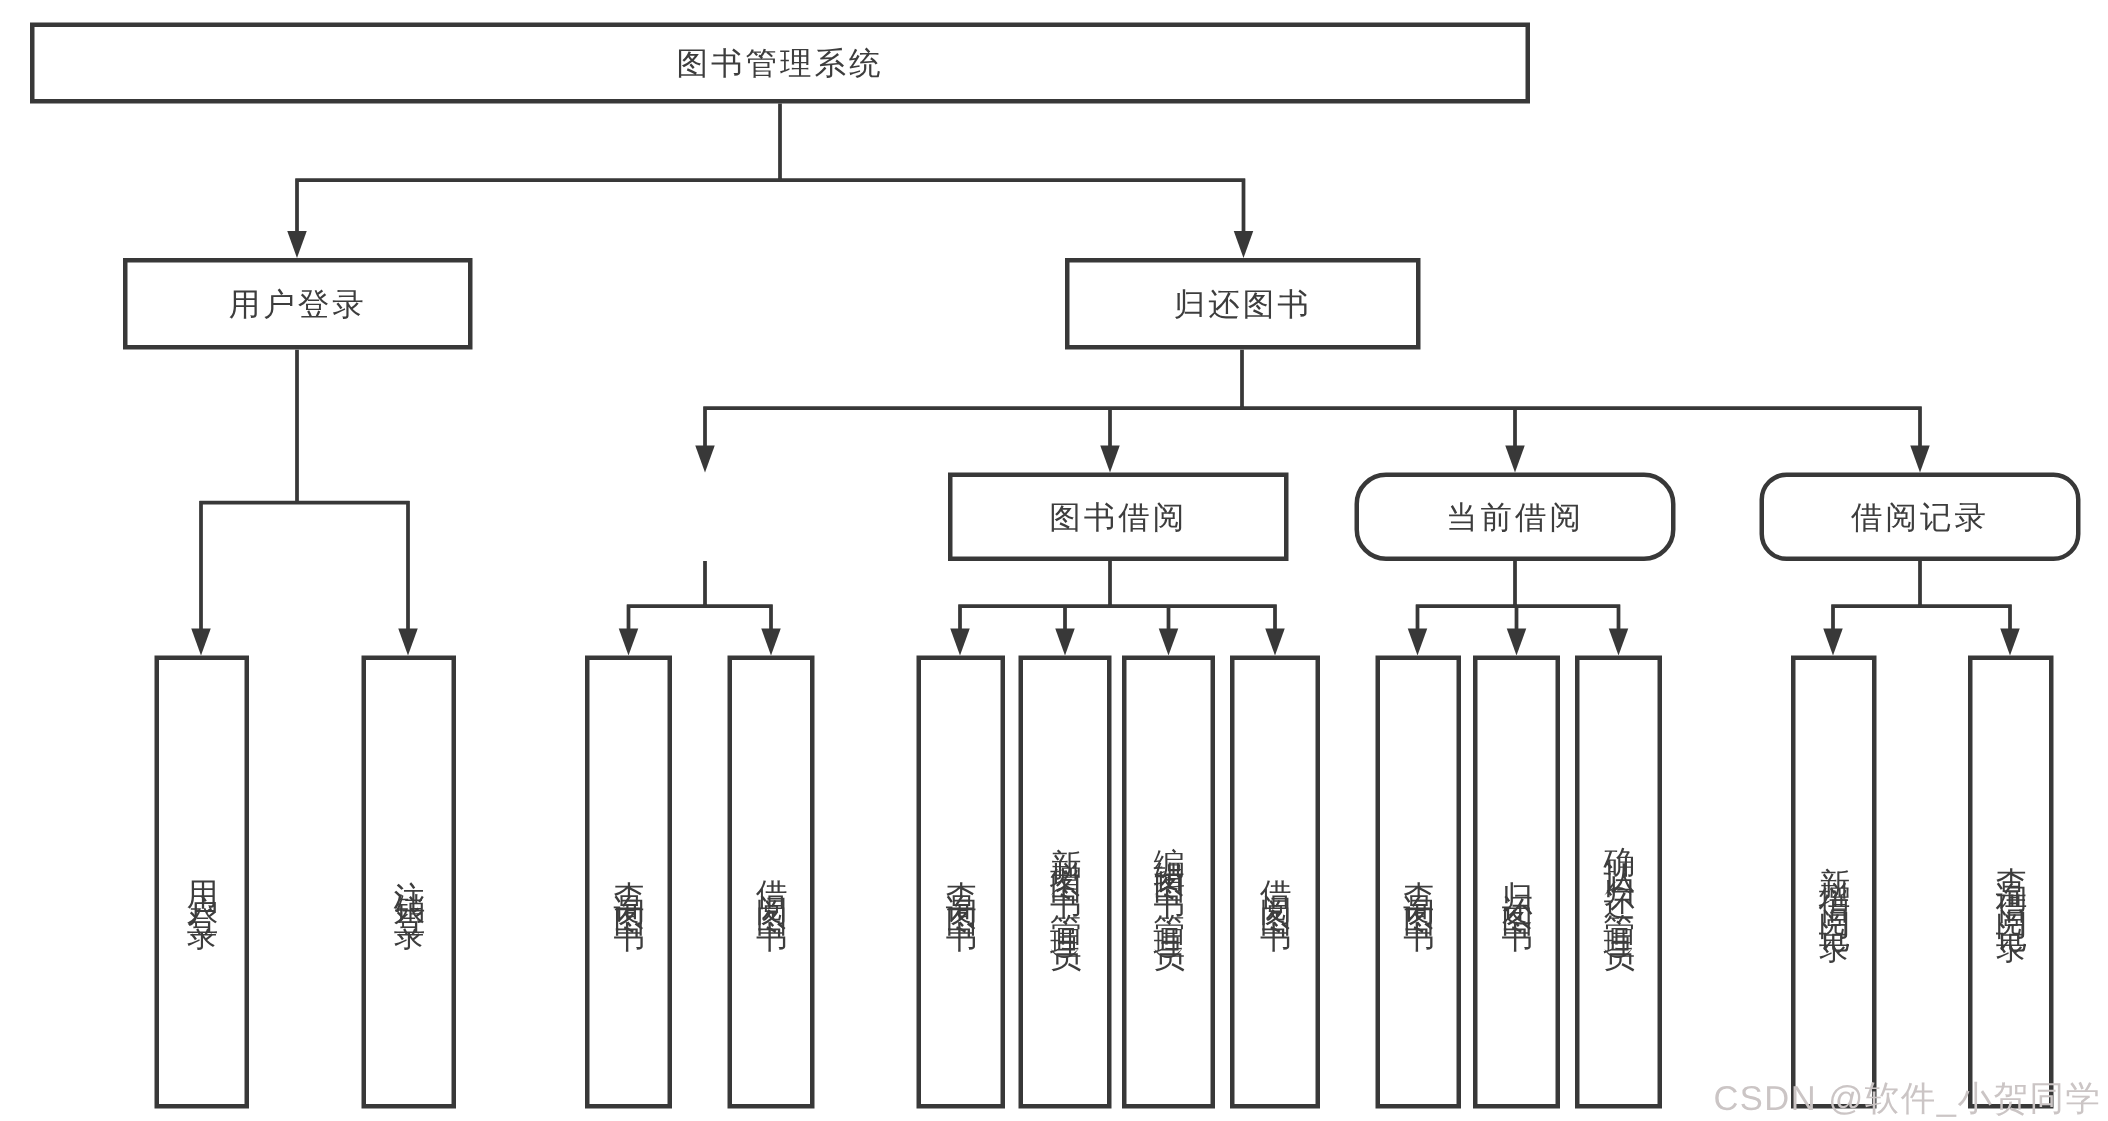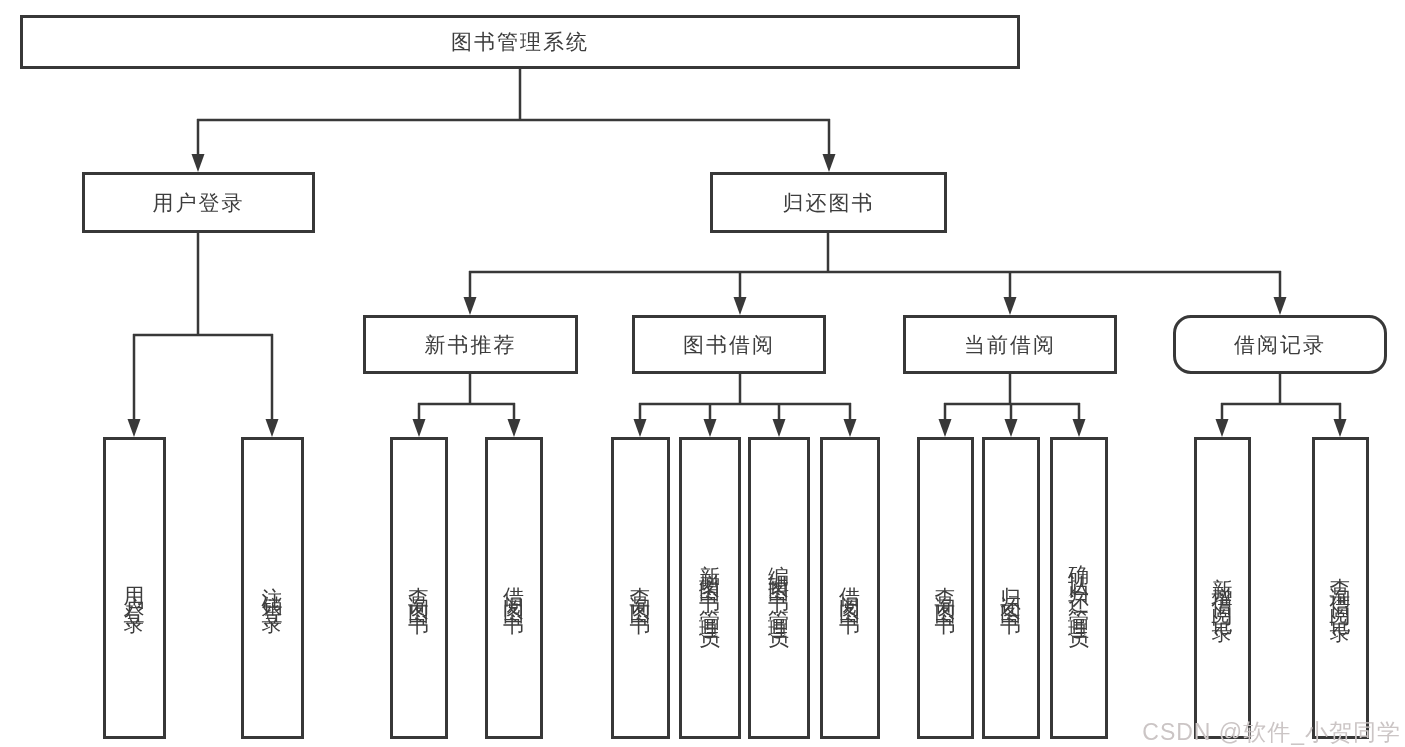--- a/index.html
+++ b/index.html
@@ -95,23 +95,22 @@
       <polygon points="1215.5,419 1228.5,419 1222,437"></polygon>
       <polygon points="1333.5,419 1346.5,419 1340,437"></polygon>
     </g>
   </svg>
 
   <div class="hbox" style="left:20px; top:15px; width:1000px; height:54px;">图书管理系统</div>
 
   <div class="hbox" style="left:82px; top:172px; width:233px; height:61px;">用户登录</div>
   <div class="hbox" style="left:710px; top:172px; width:237px; height:61px;">归还图书</div>
 
-  <div class="hbox" style="left:363px; top:315px; width:215px; height:59px;">新书推荐</div>
-  <div class="hbox" style="left:632px; top:315px; width:194px; height:59px;text-align:center;">图书借阅</div>
-  <div class="hbox" style="left:903px; top:315px; width:214px; height:59px;">当前借阅</div>
+  <div class="hbox" style="left:632px; top:315px; width:227px; height:59px;text-align:center;">图书借阅</div>
+  <div class="hbox" style="left:903px; top:315px; width:214px; height:59px;border-radius:21px;">当前借阅</div>
   <div class="hbox" style="left:1173px; top:315px; width:214px; height:59px;border-radius:18px;">借阅记录</div>
 
   <div class="vbox" style="left:103px; width:63px;">
     <span>用户登录</span>
   </div>
   <div class="vbox" style="left:241px; width:63px;">
     <span>注销登录</span>
   </div>
 
   <div class="vbox" style="left:390px; width:58px;">

